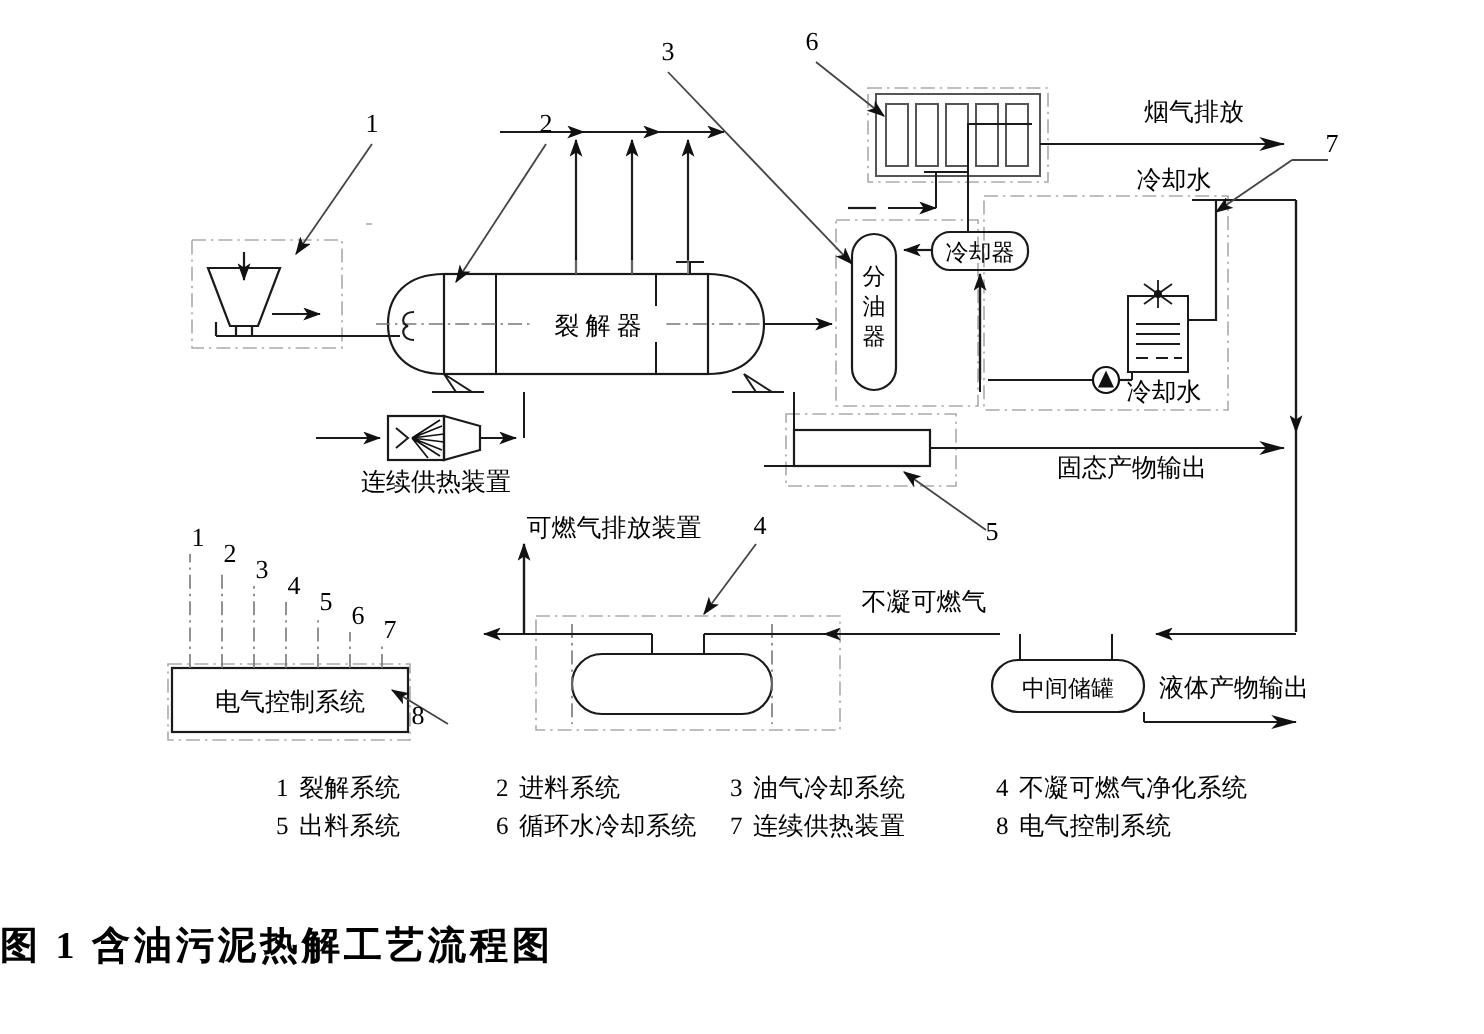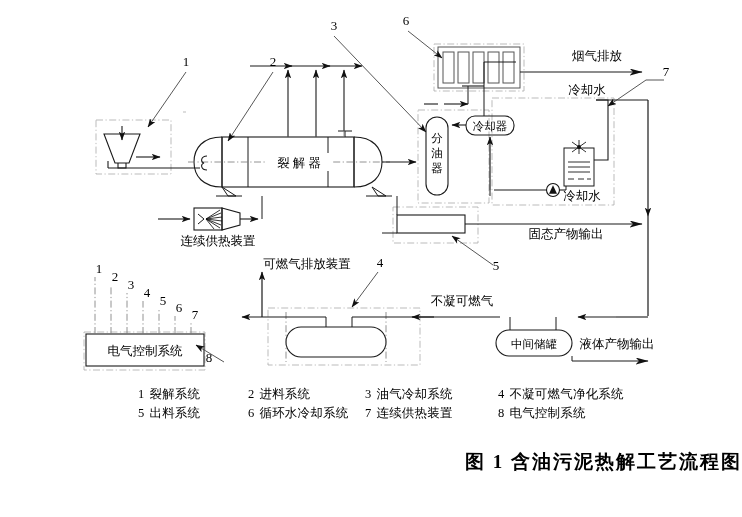--- a/index.html
+++ b/index.html
@@ -47,23 +47,23 @@
     margin-right: 5px;
     font-family: "Liberation Serif", serif;
   }
   .legend-c1 { width: 110px; }
   .legend-c2 { width: 117px; }
   .legend-c3 { width: 133px; }
   .legend-c4 { width: 120px; }
   .caption {
     position: absolute;
     left: 0;
-    top: 449px;
+    top: 460px;
     width: 742px;
-    text-align: right;
+    text-align: left;
     font-size: 19px;
     font-weight: bold;
     letter-spacing: 2px;
   }
   svg text {
     font-family: "Liberation Serif", "DejaVu Serif", serif;
     fill: #000;
   }
   .lbl-cn { font-size: 12.5px; }
   .lbl-cn-sm { font-size: 11.5px; }

